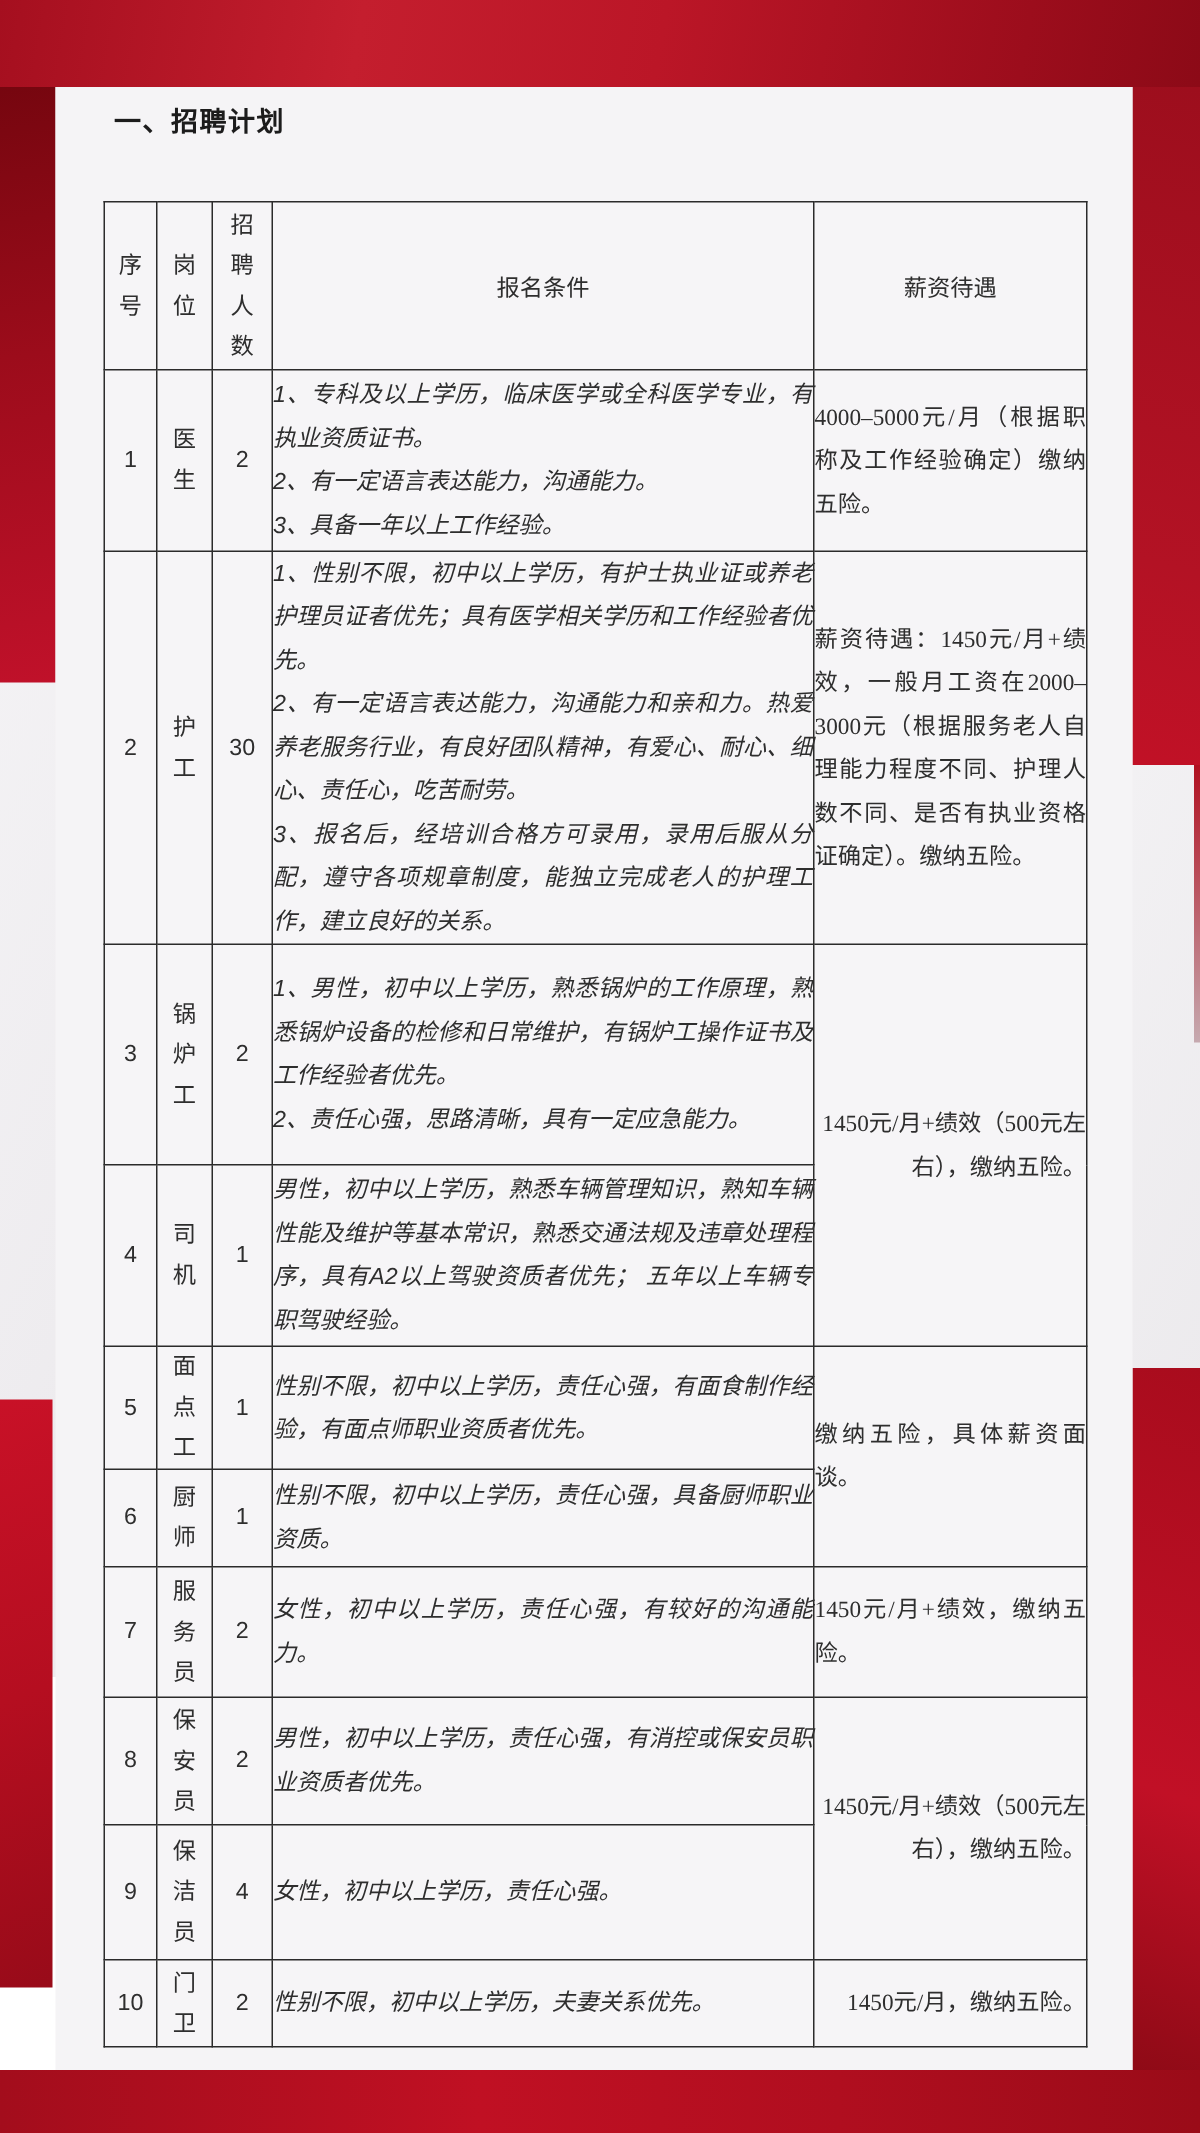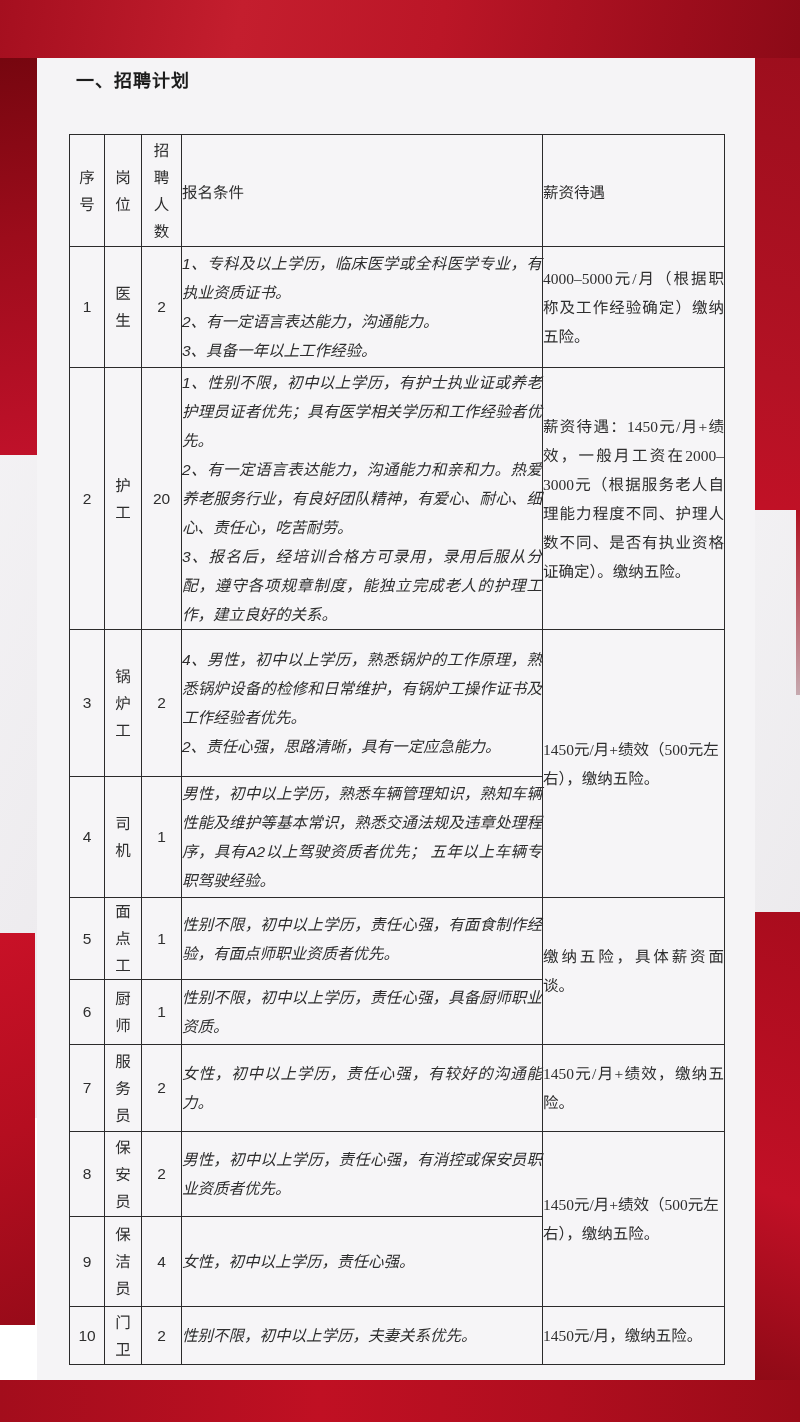--- a/index.html
+++ b/index.html
@@ -46,22 +46,22 @@
   }
   th{font-weight:700;color:#222;}
   .num{text-align:center;}
   .vstack{width:1.1em;margin:0 auto;word-break:break-all;text-align:center;line-height:27px;}
   .cond{
     text-align:justify;text-justify:inter-character;
     white-space:pre-line;line-height:29px;padding:4px 10px;font-style:italic;
   }
   .sal{white-space:pre-line;line-height:29px;padding:4px 9px;font-family:Liberation Serif, serif;}
   .sal-just{text-align:justify;text-justify:inter-character;}
-  .sal-center{text-align:left;}
-  .hdr-center{text-align:left;font-size:16px;}
+  .sal-center{text-align:right;}
+  .hdr-center{text-align:center;font-size:16px;}
 </style>
 </head>
 <body>
 
 <div class="stage">
   <div class="red red-top"></div>
   <div class="red red-left-upper"></div>
   <div class="red red-left-lower"></div>
   <div class="red red-right-upper"></div>
   <div class="red red-right-sliver"></div>
@@ -103,34 +103,34 @@
 2、有一定语言表达能力，沟通能力。
 3、具备一年以上工作经验。</td>
           <td class="sal sal-just">4000–5000元/月（根据职称及工作经验确定）缴纳五险。</td>
         </tr>
 
         <tr style="height:261px">
           <td class="num">2</td>
           <td>
               <div class="vstack">护工</div>
             </td>
-          <td class="num">20</td>
+          <td class="num">30</td>
           <td class="cond">1、性别不限，初中以上学历，有护士执业证或养老护理员证者优先；具有医学相关学历和工作经验者优先。
 2、有一定语言表达能力，沟通能力和亲和力。热爱养老服务行业，有良好团队精神，有爱心、耐心、细心、责任心，吃苦耐劳。
 3、报名后，经培训合格方可录用，录用后服从分配，遵守各项规章制度，能独立完成老人的护理工作，建立良好的关系。</td>
           <td class="sal sal-just">薪资待遇：1450元/月+绩效，一般月工资在2000–3000元（根据服务老人自理能力程度不同、护理人数不同、是否有执业资格证确定）。缴纳五险。</td>
         </tr>
 
         <tr style="height:147px">
           <td class="num">3</td>
           <td>
               <div class="vstack">锅炉工</div>
             </td>
           <td class="num">2</td>
-          <td class="cond">4、男性，初中以上学历，熟悉锅炉的工作原理，熟悉锅炉设备的检修和日常维护，有锅炉工操作证书及工作经验者优先。
+          <td class="cond">1、男性，初中以上学历，熟悉锅炉的工作原理，熟悉锅炉设备的检修和日常维护，有锅炉工操作证书及工作经验者优先。
 2、责任心强，思路清晰，具有一定应急能力。</td>
           <td class="sal sal-center" rowspan="2">1450元/月+绩效（500元左右），缴纳五险。</td>
         </tr>
 
         <tr style="height:121px">
           <td class="num">4</td>
           <td>
               <div class="vstack">司机</div>
             </td>
           <td class="num">1</td>

